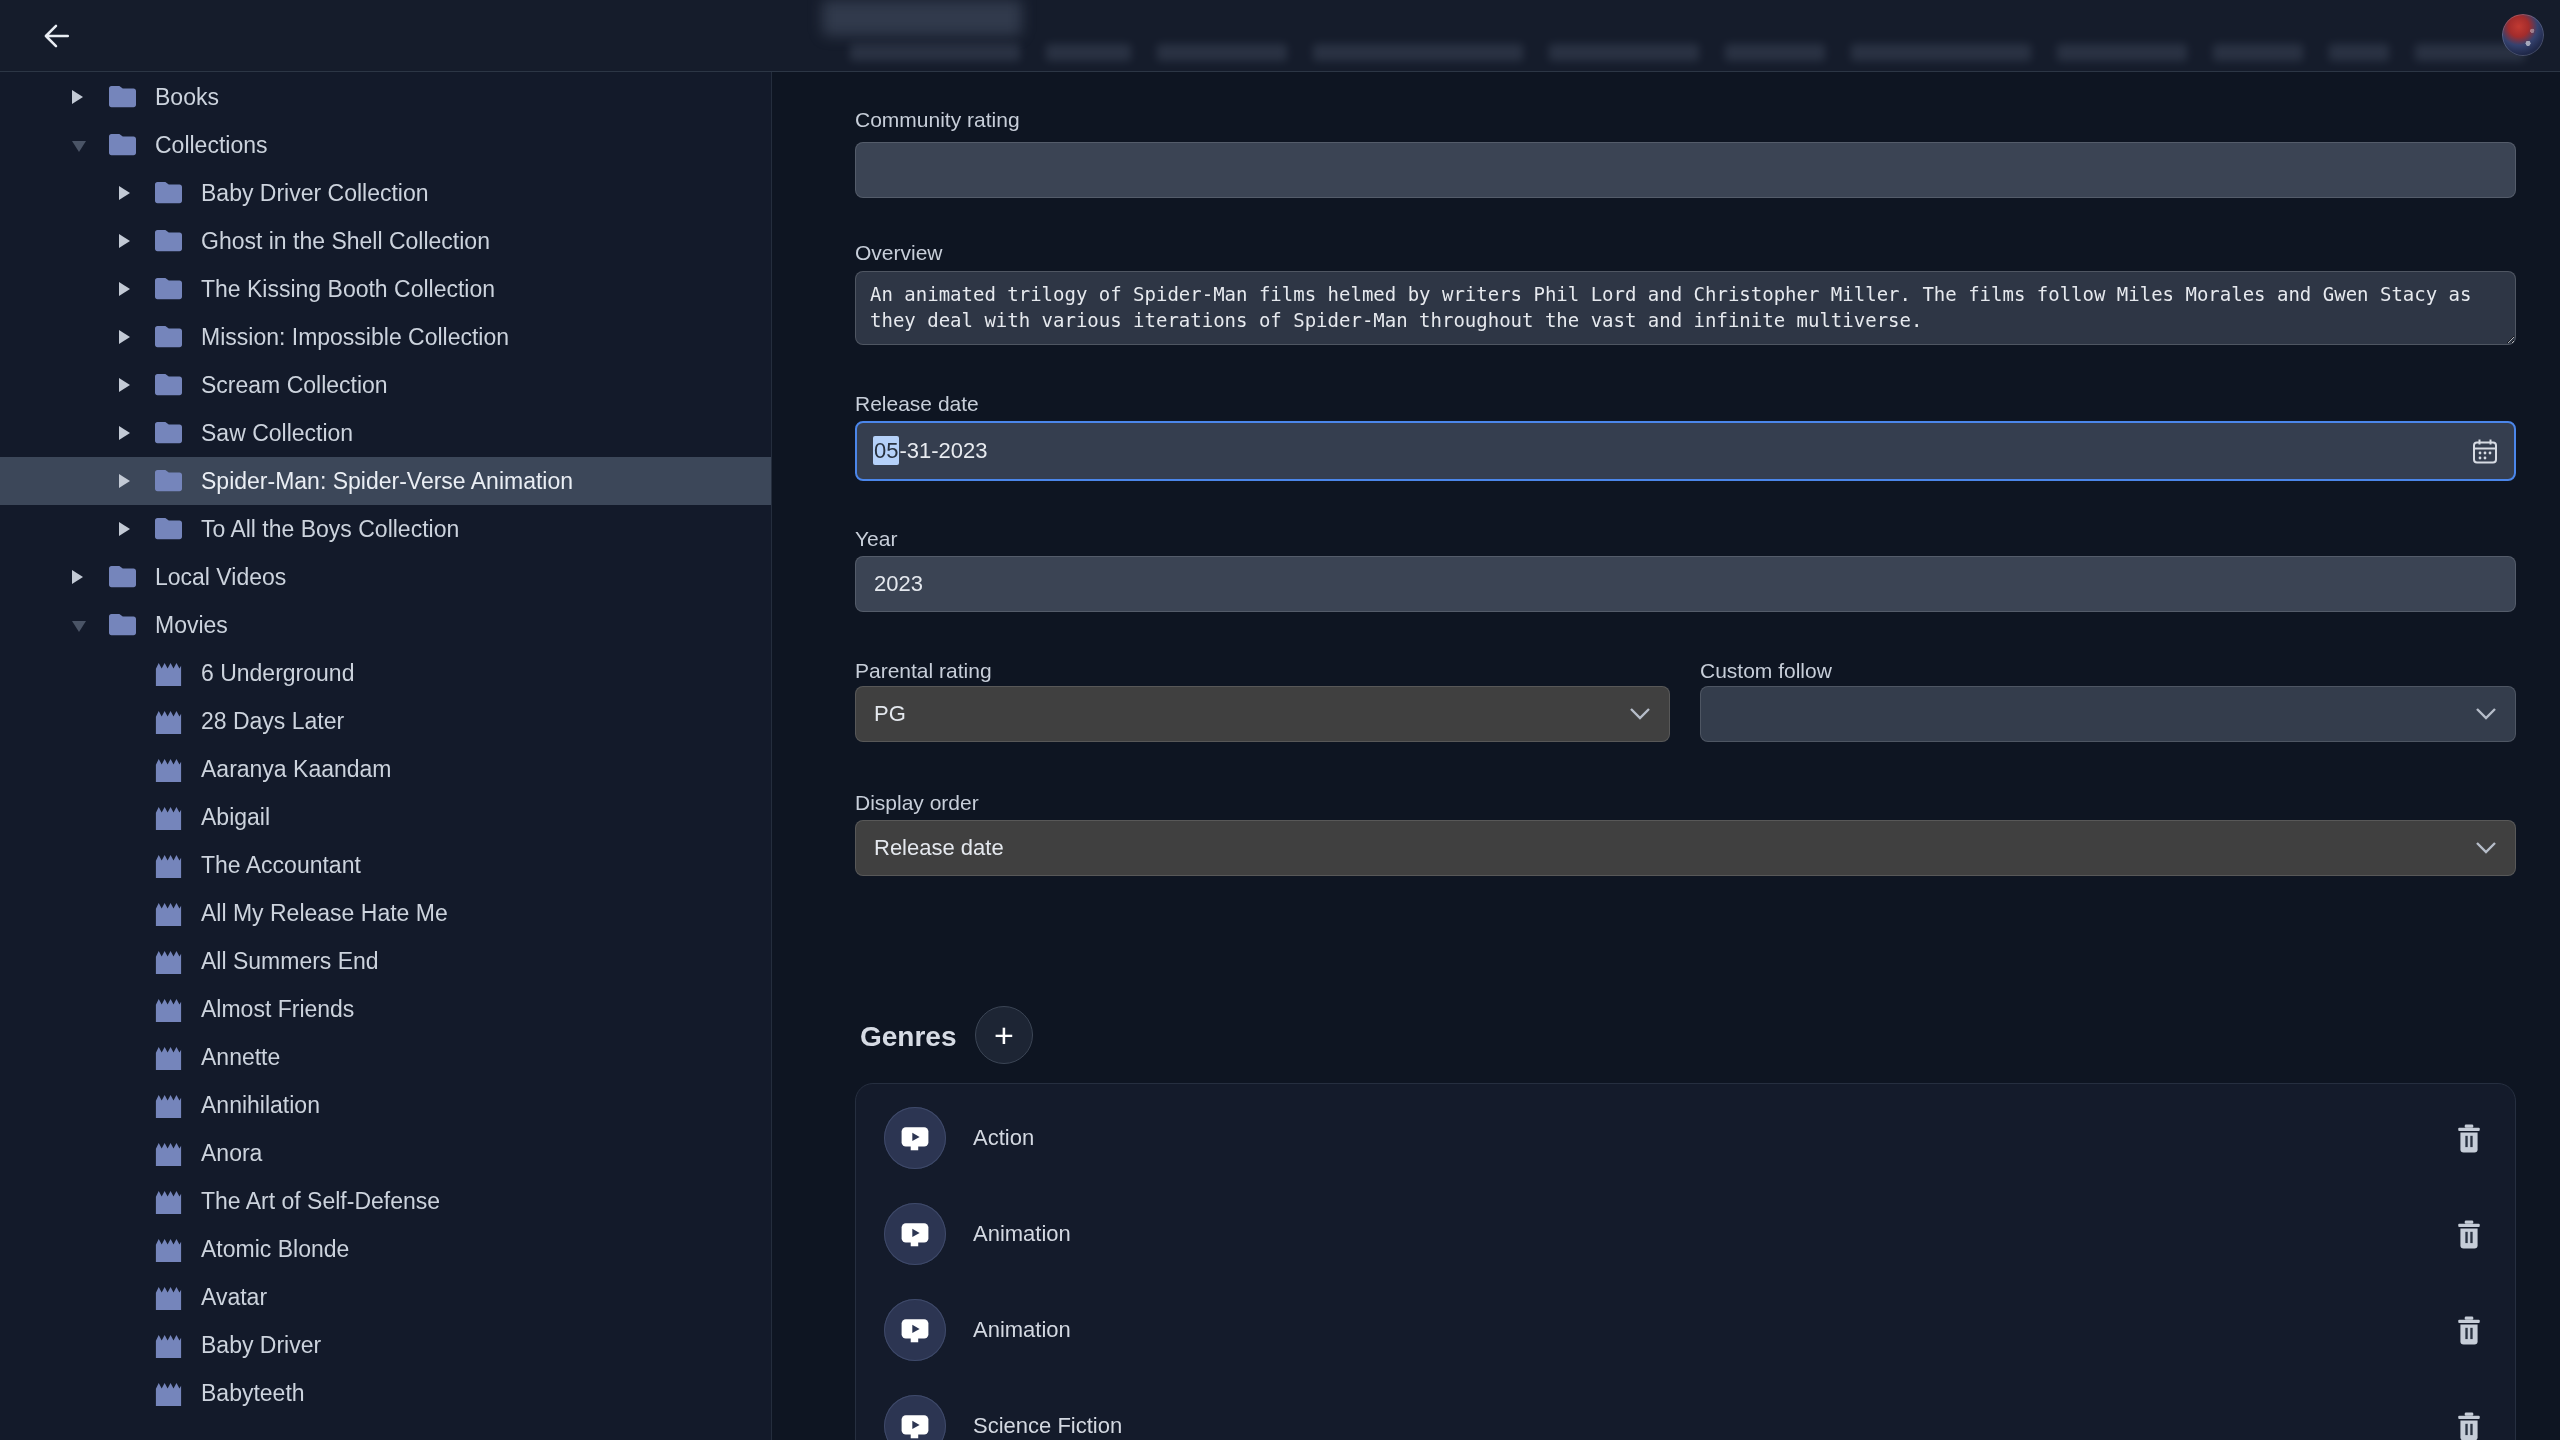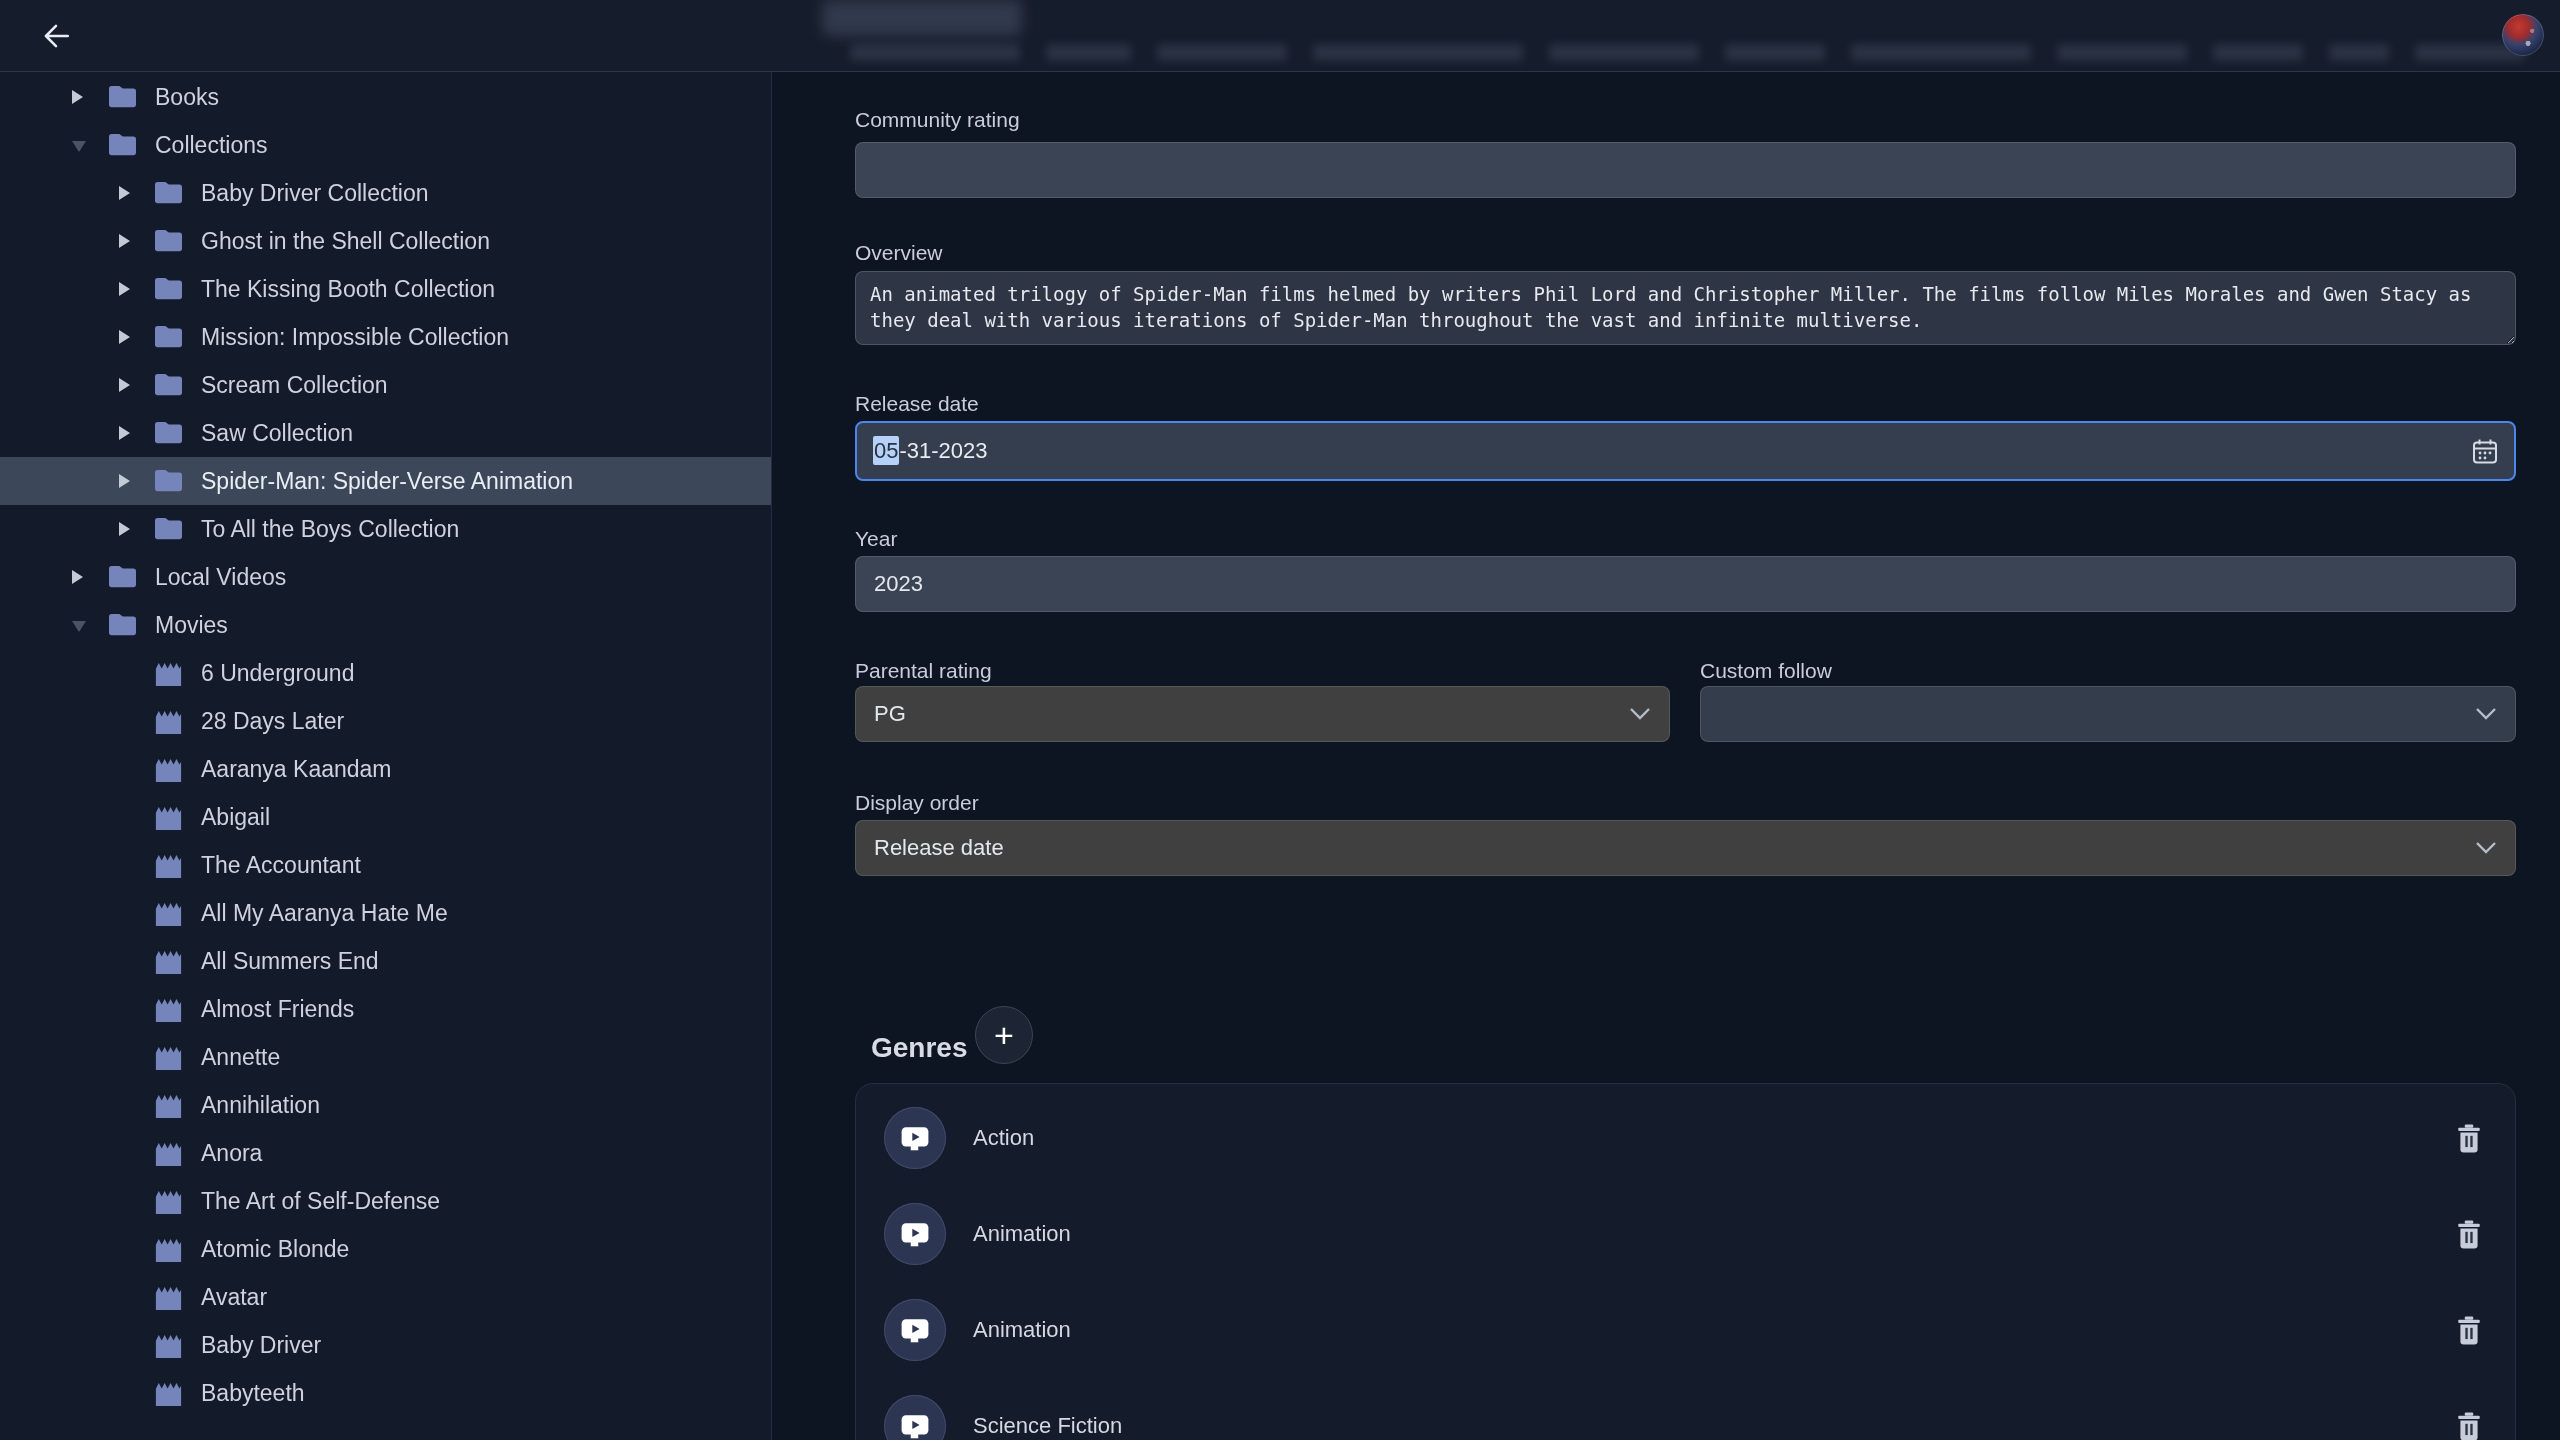--- a/index.html
+++ b/index.html
@@ -196,21 +196,21 @@
       <div class="tree-row">
         <span class="node-icon" style="left:153px"><svg width="31" height="27" viewBox="0 0 24 21">
             <path fill="#7585bb" d="M2.2 20.2V6.8l2.2-4.4 2.3 4.2 2.3-4.2 2.3 4.2 2.3-4.2 2.3 4.2 2.3-4.2 2.3 4.2 1.3-2.2v15.8H2.2z"></path>
           </svg></span>
         <span class="lbl" style="left:201px">The Accountant</span>
       </div>
       <div class="tree-row">
         <span class="node-icon" style="left:153px"><svg width="31" height="27" viewBox="0 0 24 21">
             <path fill="#7585bb" d="M2.2 20.2V6.8l2.2-4.4 2.3 4.2 2.3-4.2 2.3 4.2 2.3-4.2 2.3 4.2 2.3-4.2 2.3 4.2 1.3-2.2v15.8H2.2z"></path>
           </svg></span>
-        <span class="lbl" style="left:201px">All My Aaranya Hate Me</span>
+        <span class="lbl" style="left:201px">All My Release Hate Me</span>
       </div>
       <div class="tree-row">
         <span class="node-icon" style="left:153px"><svg width="31" height="27" viewBox="0 0 24 21">
             <path fill="#7585bb" d="M2.2 20.2V6.8l2.2-4.4 2.3 4.2 2.3-4.2 2.3 4.2 2.3-4.2 2.3 4.2 2.3-4.2 2.3 4.2 1.3-2.2v15.8H2.2z"></path>
           </svg></span>
         <span class="lbl" style="left:201px">All Summers End</span>
       </div>
       <div class="tree-row">
         <span class="node-icon" style="left:153px"><svg width="31" height="27" viewBox="0 0 24 21">
             <path fill="#7585bb" d="M2.2 20.2V6.8l2.2-4.4 2.3 4.2 2.3-4.2 2.3 4.2 2.3-4.2 2.3 4.2 2.3-4.2 2.3 4.2 1.3-2.2v15.8H2.2z"></path>
@@ -326,21 +326,21 @@
     <label class="f-label" style="top:719px;left:0">Display order</label>
     <div class="select" style="top:748px;left:0;width:1661px">
       <span>Release date</span>
       <span class="chev">
         <svg width="22" height="14" viewBox="0 0 22 14">
             <polyline points="2,2 11,11 20,2" fill="none" stroke="#b6bdc9" stroke-width="2.4"></polyline>
           </svg>
       </span>
     </div>
 
-    <h2 class="genres-title" style="top:944px;left:0;margin:16px;position:absolute">Genres</h2>
+    <h2 class="genres-title" style="top:944px;left:0;margin:5px;position:absolute">Genres</h2>
     <button class="add-btn" style="top:934px;left:120px">+</button>
 
     <div class="genres-box" style="top:1011px;left:0" id="genres-box">
         <div class="genre-row">
           <span class="genre-ic">
             <svg width="30" height="27" viewBox="0 0 28 25">
               <rect x="1.5" y="2" width="25" height="18" rx="4" fill="#ffffff"></rect>
               <path d="M11.5 7.2v7.6l6.8-3.8z" fill="#2c3552"></path>
               <rect x="10" y="19.5" width="7" height="4" fill="#ffffff"></rect>
             </svg>

